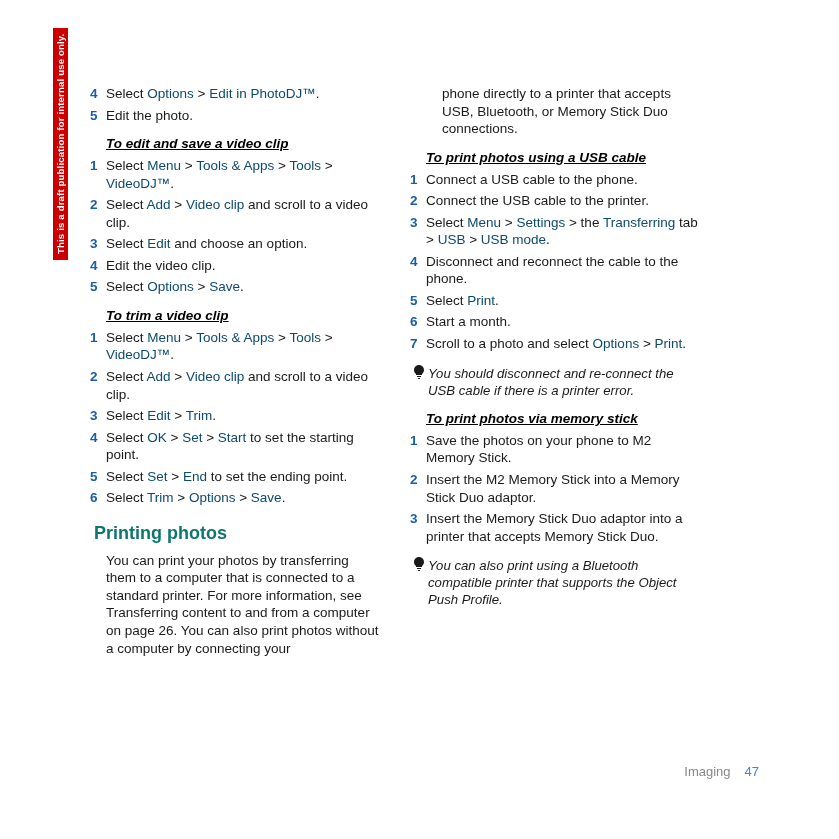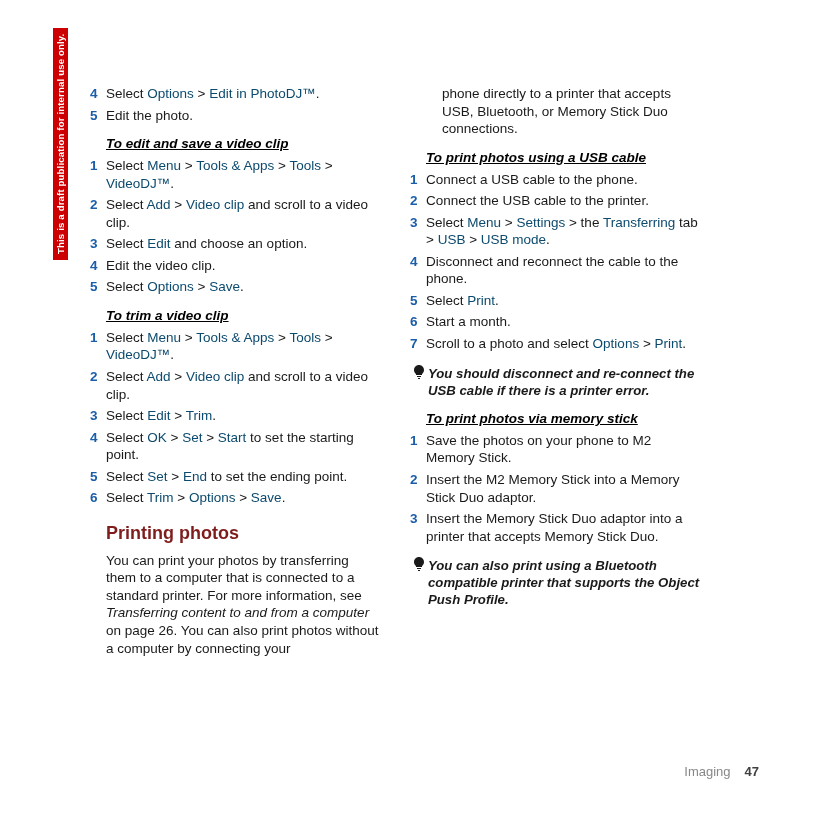--- a/index.html
+++ b/index.html
@@ -51,26 +51,26 @@
     .subhead {
       font-weight: bold;
       font-style: italic;
       font-size: 13.5px;
       margin-top: 12px;
       margin-bottom: 6px;
       margin-left: 16px;
       text-decoration: underline;
     }
     .section-title {
-      color: #7f1d1d;
+      color: #0f766e;
       font-size: 18px;
       font-weight: bold;
       margin-top: 16px;
       margin-bottom: 8px;
-      margin-left: 16px;
+      margin-left: 4px;
     }
     .para {
       font-size: 13.5px;
       line-height: 1.3;
       margin-left: 16px;
       color: #1a1a1a;
     }
     .tip {
       display: flex;
       align-items: flex-start;
@@ -86,21 +86,20 @@
       text-align: center;
       font-style: normal;
     }
     .tip-icon svg {
       width: 12px;
       height: 14px;
       fill: #1a1a1a;
     }
     .tip-text {
       flex: 1;
-      font-weight: bold;
     }
     .sidebar-label {
       position: absolute;
       left: 53px;
       top: 260px;
       transform: rotate(-90deg);
       transform-origin: left top;
       background: #c00;
       color: white;
       font-size: 9.5px;
@@ -115,26 +114,25 @@
       right: 80px;
       font-size: 13px;
       display: flex;
       gap: 14px;
       align-items: baseline;
     }
     .footer-section {
       color: #888;
     }
     .footer-page {
-      color: #404040;
-      font-weight: bold;
+      color: #3b82f6;
+      font-weight: normal;
       text-align: right;
     }
     .ital {
-      font-style: italic;
     }
   </style>
 </head>
 <body>
 
 <div class="sidebar-label">This is a draft publication for internal use only.</div>
 
 <div class="page">
   <div class="col col-left">
     <div id="left-top-steps">

